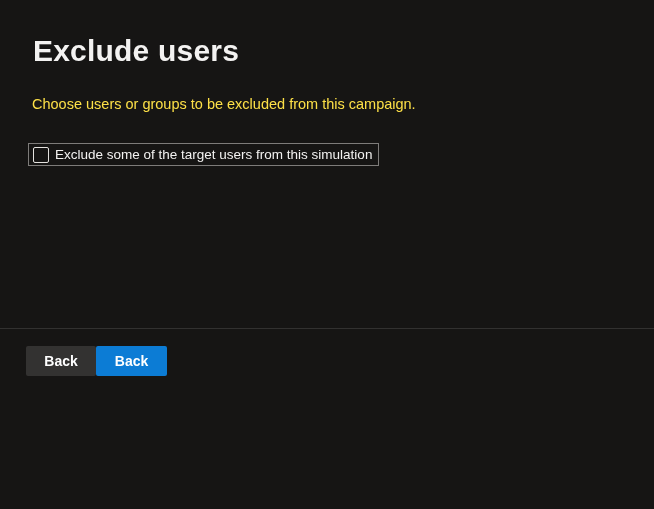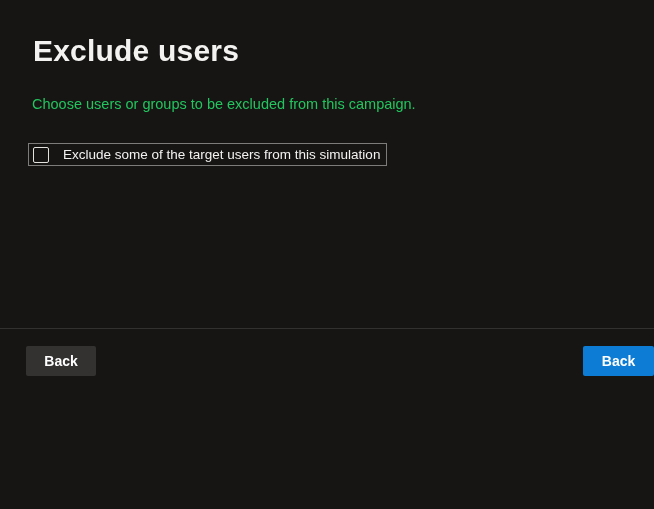--- a/index.html
+++ b/index.html
@@ -26,30 +26,30 @@
     letter-spacing: 0.2px;
     color: #f3f2f1;
   }
   .page-description {
     position: absolute;
     left: 32px;
     top: 96px;
     margin: 0;
     font-size: 14.5px;
     font-weight: 400;
-    color: #22c55e;
+    color: #fde047;
   }
   .checkbox-group {
     position: absolute;
     left: 28px;
     top: 143px;
     height: 23px;
     display: inline-flex;
     align-items: center;
-    gap: 14px;
+    gap: 6px;
     padding: 0 6px 0 4px;
     border: 1px solid #7e7c7a;
     background: transparent;
     cursor: pointer;
     box-sizing: border-box;
   }
   .checkbox-box {
     width: 14px;
     height: 14px;
     border: 1px solid #e4e2df;
@@ -67,23 +67,22 @@
     position: absolute;
     left: 0;
     right: 0;
     bottom: 0;
     height: 53px;
     border-top: 1px solid #323130;
     background: var(--bg, #161514);
     display: flex;
     align-items: flex-start;
     padding: 17px 0 0 26px;
-    gap: 12px;
+    gap: 0;
     box-sizing: content-box;
-    justify-content: space-between;
   }
   .btn {
     height: 30px;
     min-width: 70px;
     padding: 0 16px;
     border: none;
     border-radius: 2px;
     font-family: "Liberation Sans", sans-serif;
     font-size: 14px;
     font-weight: 700;

